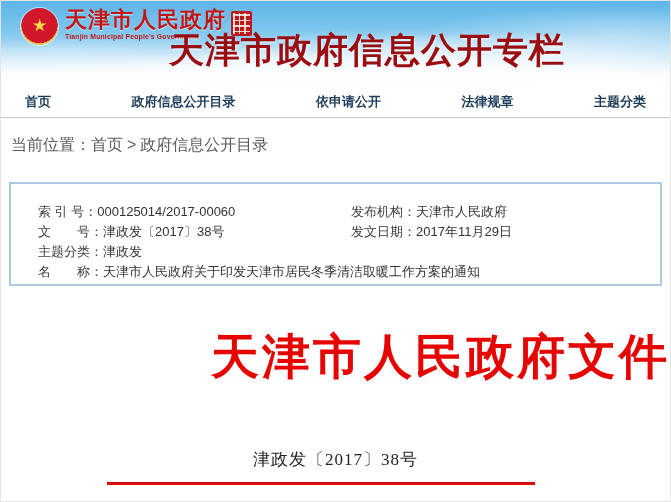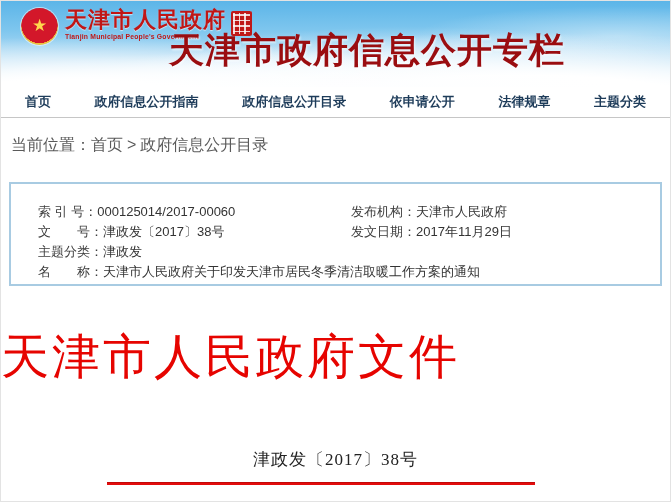--- a/index.html
+++ b/index.html
@@ -47,22 +47,22 @@
   
   .meta-box{position:absolute;left:8px;right:8px;top:181px;height:104px;background:#ffffff;
     border:2px solid #a8cbe2;box-sizing:border-box;padding:21px 10px 0 27px;}
   .meta-row{display:flex;margin-bottom:6px;font-size:13px;color:#3c3c3c;line-height:14px;}
   .meta-cell{display:flex;}
   .meta-cell.left{width:313px;flex:none;}
   .meta-label{color:#3c3c3c;white-space:pre;flex:none;}
   .meta-value{color:#333333;text-align:right;}
 
   
-  .letterhead{position:absolute;left:0;right:0;top:324px;text-align:left;
-    font-family:"Liberation Serif","DejaVu Serif",serif;font-size:48px;font-weight:normal;
+  .letterhead{position:absolute;left:0;right:0;top:324px;text-align:right;
+    font-family:"Liberation Serif","DejaVu Serif",serif;font-size:48px;font-weight:bold;
     color:#e60400;letter-spacing:3px;white-space:nowrap;}
   .doc-number{position:absolute;left:0;right:0;top:447px;text-align:center;
     font-family:"Liberation Serif","DejaVu Serif",serif;font-size:17px;color:#222222;letter-spacing:1px;}
   .red-line{position:absolute;left:106px;top:481px;width:428px;height:3px;background:#e20d0d;
     border-top:1px solid #c40808;box-sizing:border-box;}
 </style>
 </head>
 <body>
 
 <div class="page">
@@ -76,21 +76,20 @@
         <div class="site-cn">天津市人民政府</div>
         <div class="site-en">Tianjin Municipal People's Government</div>
       </div>
       <div class="seal"></div>
     </div>
     <div class="banner-title">天津市政府信息公开专栏</div>
   </div>
 
   <div class="nav">
     <div class="nav-item">首页</div>
-    <div class="nav-item">政府信息公开指南</div>
     <div class="nav-item">政府信息公开目录</div>
     <div class="nav-item">依申请公开</div>
     <div class="nav-item">法律规章</div>
     <div class="nav-item">主题分类</div>
   </div>
 
   <div class="breadcrumb">
     <span>当前位置：</span><a>首页</a><span class="crumb-sep">&gt;</span><span>政府信息公开目录</span>
   </div>
 

